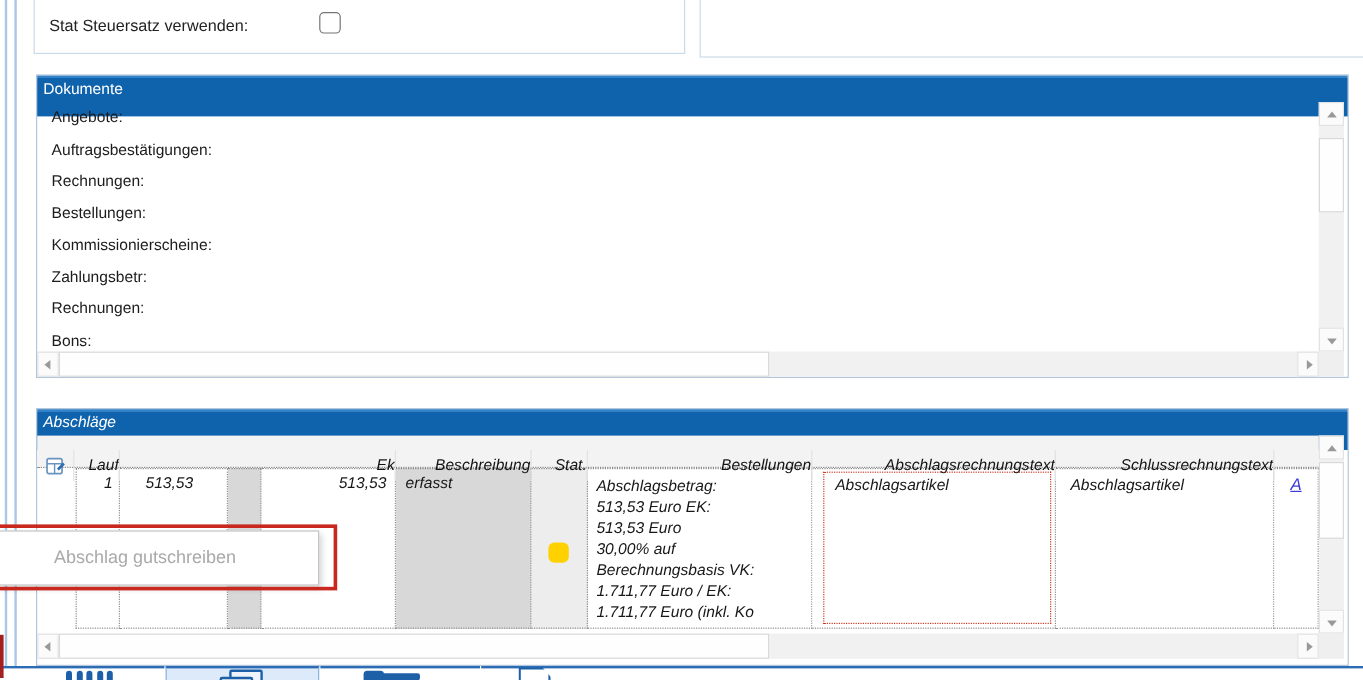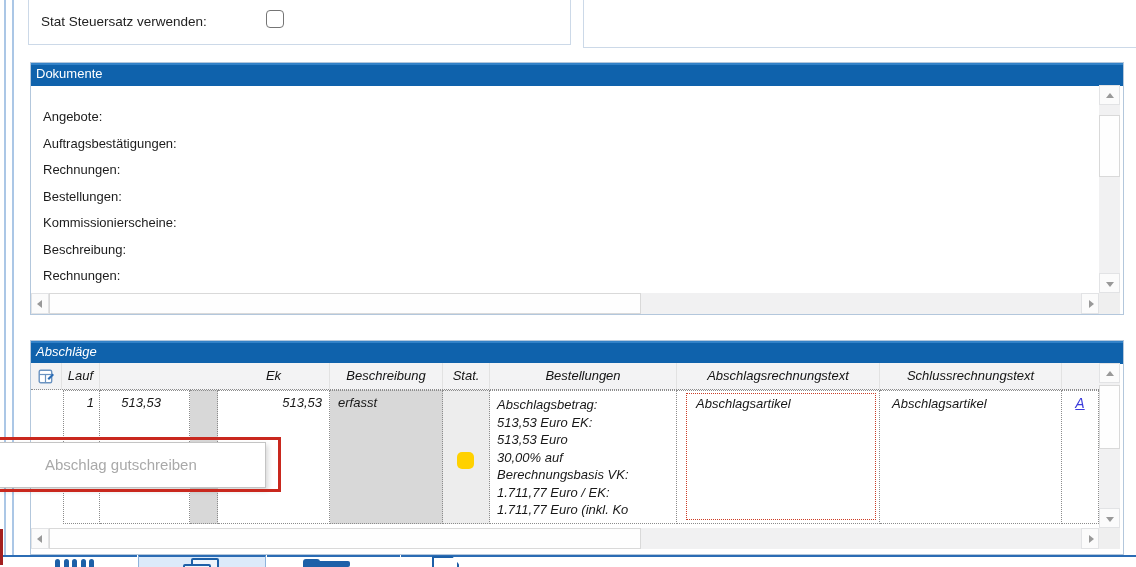--- a/index.html
+++ b/index.html
@@ -13,29 +13,29 @@
 
   
   .panel-top-left  { position:absolute; left:28px;  top:-8px; width:543px; height:53px; background:#fff; border:1px solid #ccd9e8; }
   .panel-top-right { position:absolute; left:583px; top:-8px; width:560px; height:56px; background:#fff; border:1px solid #ccd9e8; }
   .tax-label { position:absolute; left:12px; top:21px; font-size:13.5px; color:#222; white-space:nowrap; }
   .checkbox  { position:absolute; left:237px; top:17px; width:18px; height:18px; background:#fff;
                border:1.5px solid #757575; border-radius:4px; }
 
   
   .gpanel { position:absolute; background:#fff; border:1px solid #b3c7dc; }
-  .phead  { position:absolute; left:0; top:0; right:0; height:23px; color:#fff; padding-left:5px;
+  .phead  { position:absolute; left:0; top:0; right:0; height:34px; color:#fff; padding-left:5px;
             line-height:21px; font-size:13px;
             background:linear-gradient(#3382c8 0, #3382c8 2px, #0f62ac 2px); }
 
   .panel-dokumente { left:30px; top:62px;  width:1094px; height:253px; }
   .panel-abschlaege{ left:30px; top:340px; width:1094px; height:215px;font-style:italic; }
 
   
-  .ditems { position:absolute; left:12px; top:41px; width:900px; z-index:1; }
+  .ditems { position:absolute; left:12px; top:22px; width:900px; z-index:1; }
   .ditem  { height:26.5px; line-height:26.5px; white-space:nowrap; color:#1c1c1c; }
 
   
   .sb       { position:absolute; background:#f1f1f2; z-index:3; }
   .sb-btn   { position:absolute; background:#fbfbfb; border:1px solid #e2e3e5; }
   .sb-thumb { position:absolute; background:#fefefe; border:1px solid #d9d9d9; }
   .sb-corner{ position:absolute; background:#efefef; z-index:3; }
   .ar { position:absolute; width:0; height:0; }
   .ar-up    { border-left:4px solid transparent; border-right:4px solid transparent; border-bottom:5px solid #999; }
   .ar-down  { border-left:4px solid transparent; border-right:4px solid transparent; border-top:5px solid #999; }
@@ -49,21 +49,21 @@
   .dok-vs .down  { left:0; bottom:0; width:21px; height:20px; }
   .dok-hs { left:0; top:230px; width:1068px; height:21px; }
   .dok-hs .left  { left:0; top:0; width:18px; height:21px; }
   .dok-hs .thumb { left:18px; top:0; width:592px; height:21px; }
   .dok-hs .right { right:0; top:0; width:18px; height:21px; }
   .dok-corner { left:1068px; top:230px; width:21px; height:21px; }
 
   
   .ghead { position:absolute; left:0; top:22px; width:1068px; height:27px; background:#f3f3f4;
            border-bottom:1px dotted #8c8c8c; z-index:1; }
-  .gh { position:absolute; top:0; height:26px; line-height:26px; text-align:center;
+  .gh { position:absolute; top:12px; height:26px; line-height:26px; text-align:right;
         border-right:1px solid #e2e2e2; font-size:13px; color:#141414; white-space:nowrap; overflow:hidden; }
   .gh-icon  { left:0;     width:31px; }
   .gh-lauf  { left:31px;  width:38px; }
   .gh-zb    { left:69px;  width:118px; }
   .gh-ek    { left:187px; width:112px; }
   .gh-ast   { left:299px; width:113px; }
   .gh-stat  { left:412px; width:47px; }
   .gh-besch { left:459px; width:187px; }
   .gh-art   { left:646px; width:203px; }
   .gh-st    { left:849px; width:182px; }
@@ -141,21 +141,21 @@
   <div class="panel-top-right"></div>
 
   <div class="gpanel panel-dokumente">
     <div class="phead">Dokumente</div>
     <div class="ditems">
       <div class="ditem">Angebote:</div>
       <div class="ditem">Auftragsbestätigungen:</div>
       <div class="ditem">Rechnungen:</div>
       <div class="ditem">Bestellungen:</div>
       <div class="ditem">Kommissionierscheine:</div>
-      <div class="ditem">Beschreibung:</div>
+      <div class="ditem">Zahlungsbetr:</div>
       <div class="ditem">Rechnungen:</div>
       <div class="ditem">Bons:</div>
     </div>
     <div class="sb dok-vs">
       <div class="sb-btn up">
           <span class="ar ar-up" style="left:6px;top:7px;"></span>
         </div>
       <div class="sb-thumb thumb"></div>
       <div class="sb-btn down">
           <span class="ar ar-down" style="left:6px;top:8px;"></span>

